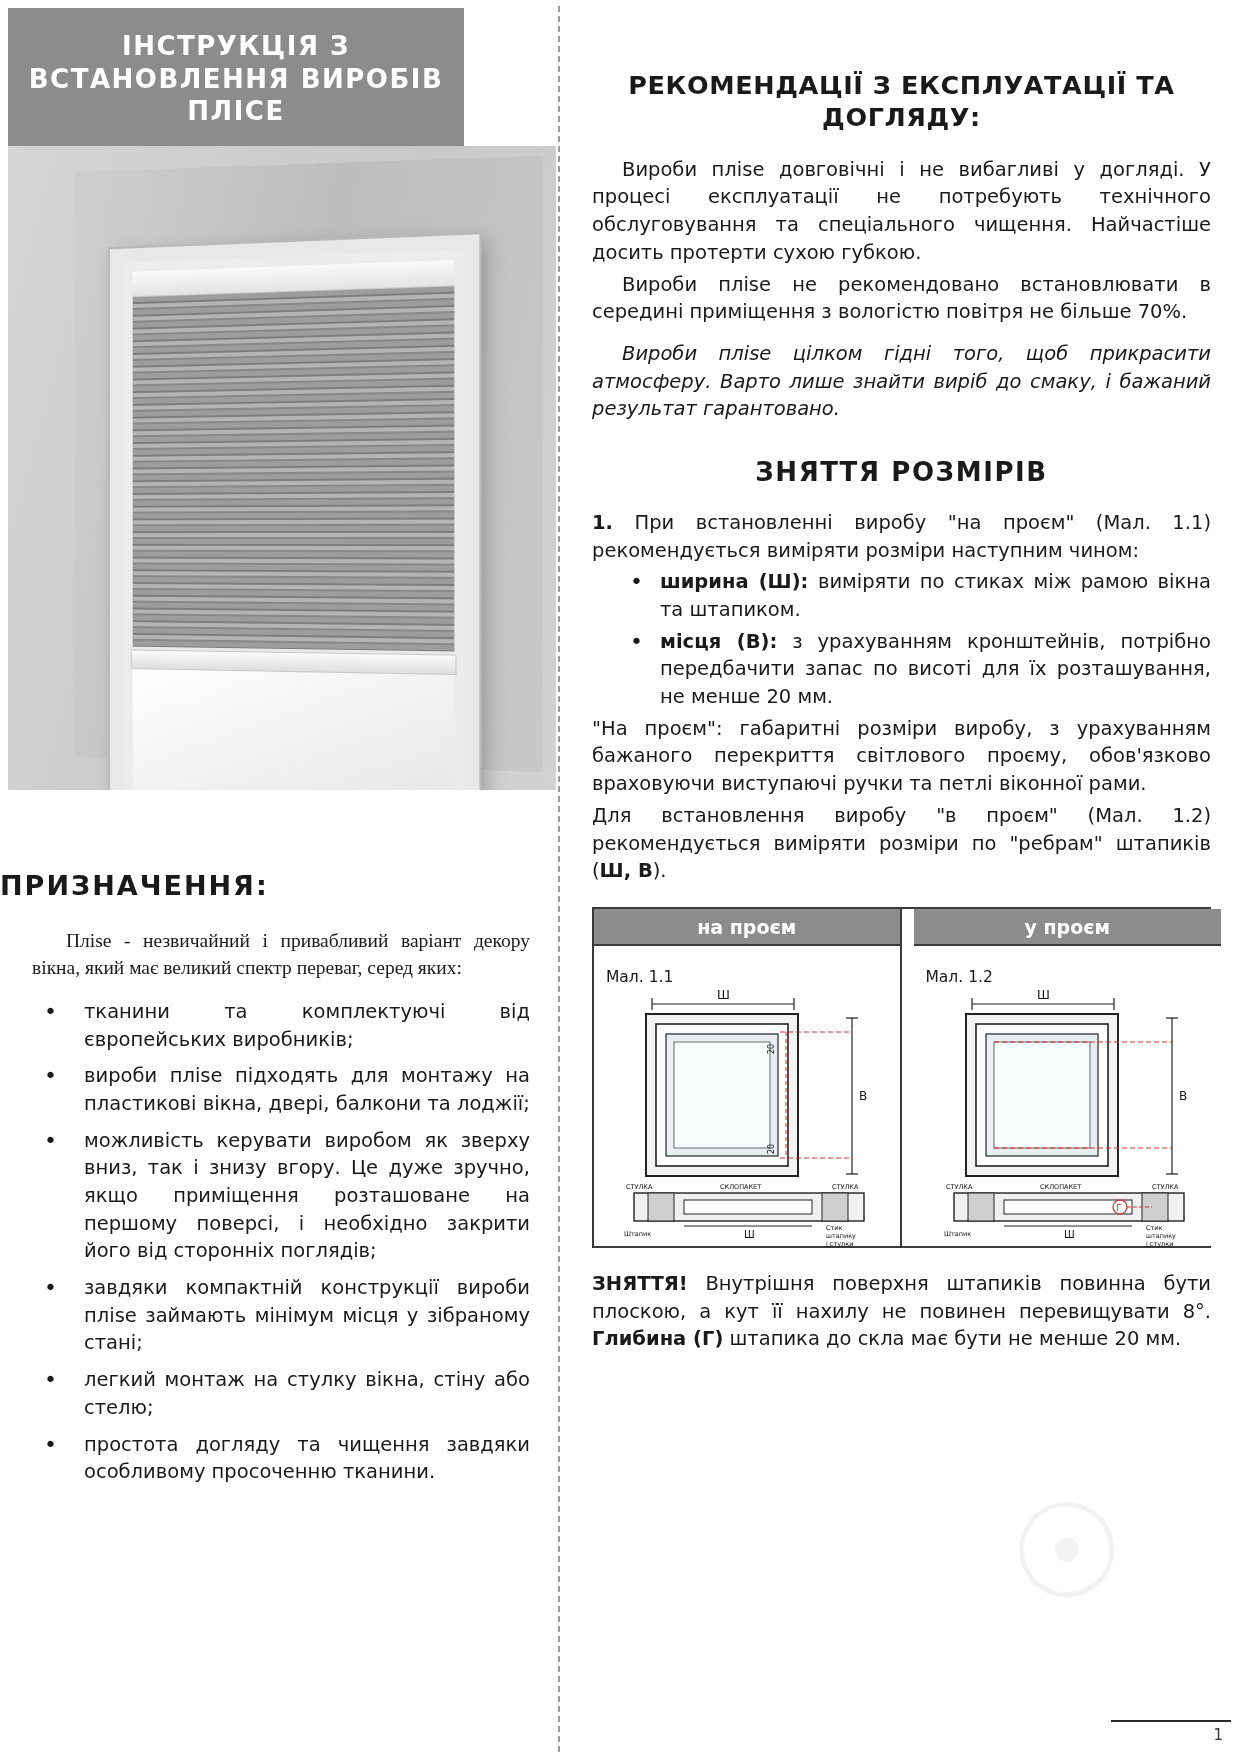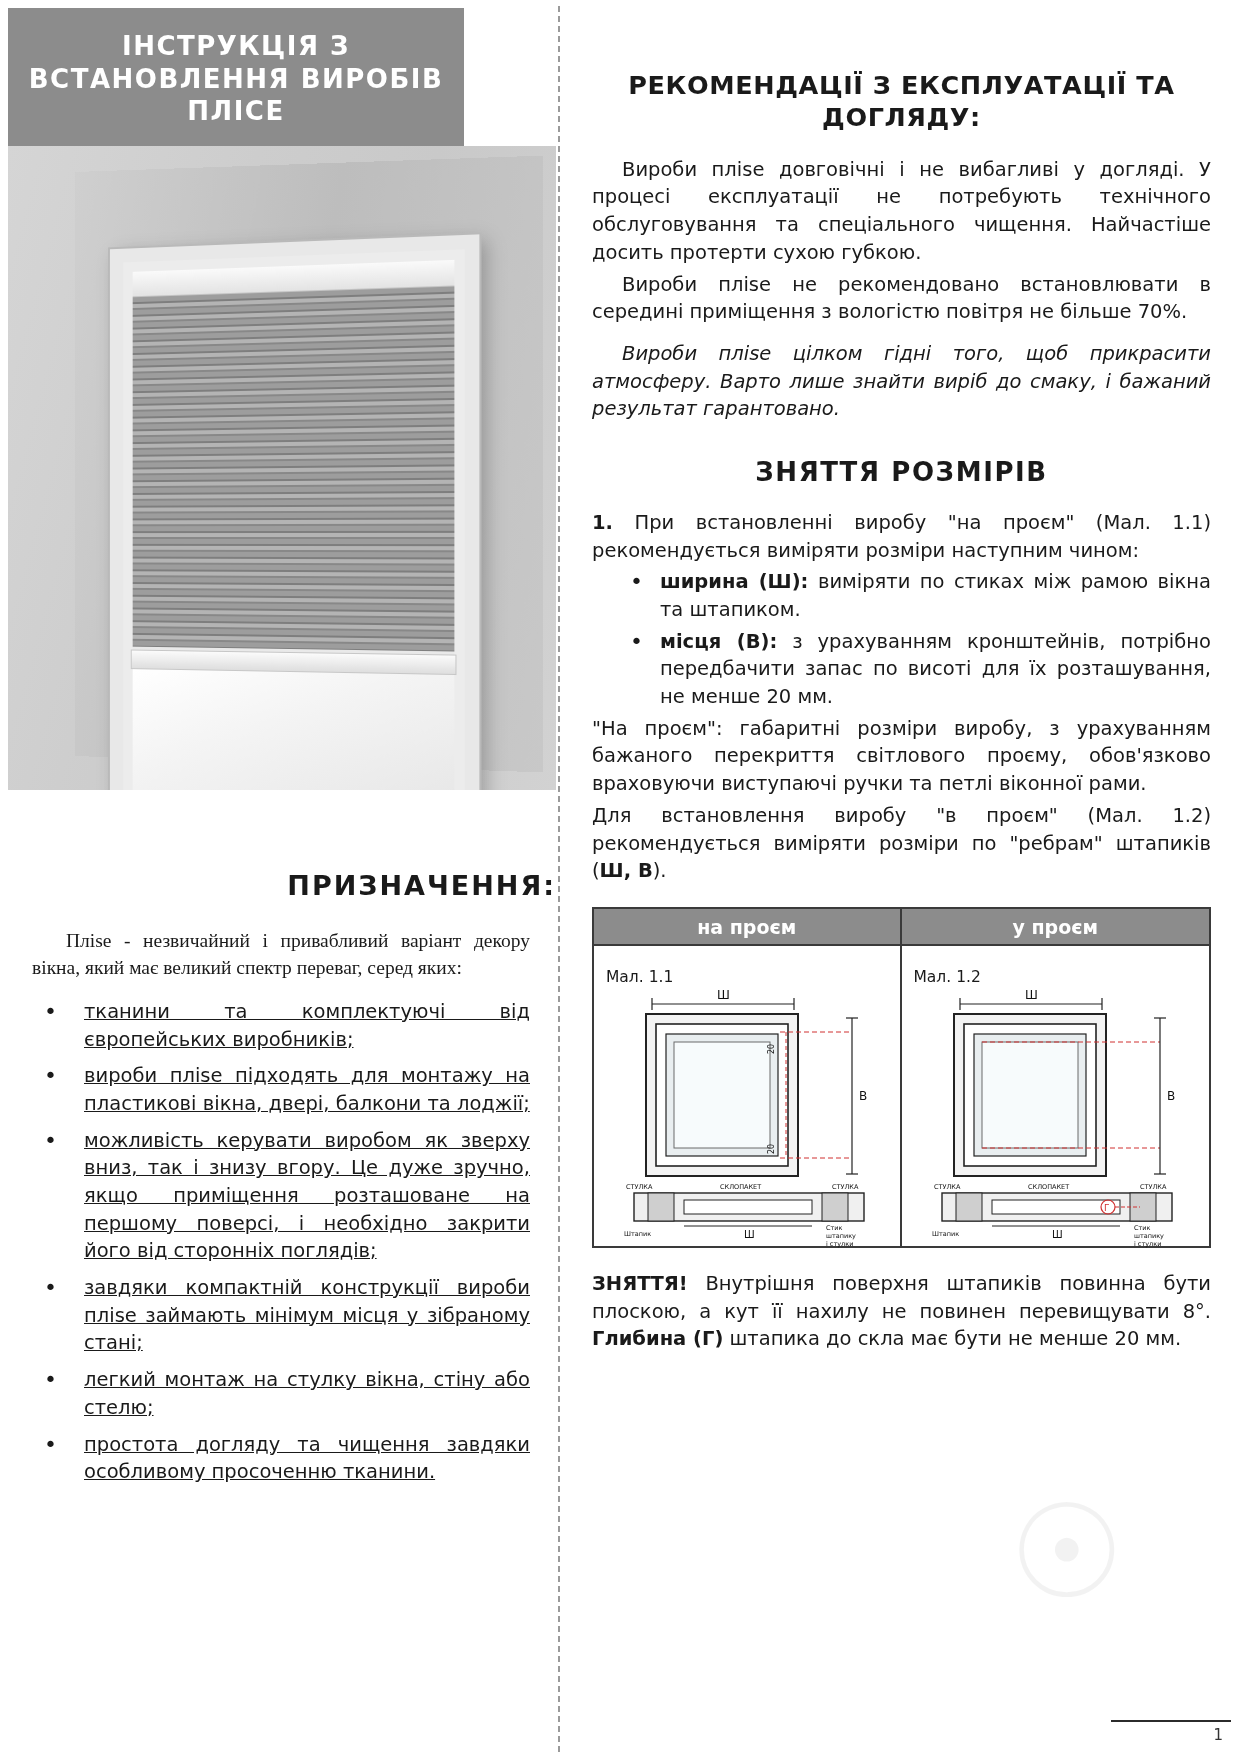--- a/index.html
+++ b/index.html
@@ -92,39 +92,38 @@
   .glass {
     position:absolute; left:0; right:0; top:406px; bottom:0;
     background: linear-gradient(160deg,#ffffff 0%, #f4f4f4 40%, #e6e6e6 100%);
   }
   .watermark {
     position:absolute;
     font-size: 150px; color: rgba(255,255,255,0.35);
     left: 110px; top: 150px; pointer-events:none;
   }
   .section-title {
-    text-align:right;
+    text-align:left;
     font-weight:bold;
     font-size: 27px;
     letter-spacing: 2px;
     margin: 80px 0 26px 0;
   }
   .para {
     font-size: 19.5px;
     line-height: 1.42;
     text-align: justify;
     margin: 0 26px 10px 32px;
     font-family: Liberation Serif, serif;
   }
   .para.indent { text-indent: 34px; }
   ul.bullets {
     margin: 16px 26px 0 36px;
     padding: 0;
     list-style: none;
-    text-decoration: underline;
   }
   ul.bullets li {
     position: relative;
     font-size: 19.5px;
     line-height: 1.42;
     text-align: justify;
     margin-bottom: 9px;
     padding-left: 48px;
   }
   ul.bullets li:before {
@@ -185,21 +184,21 @@
   }
   ul.r-bullets li:before {
     content:"•";
     position:absolute; left: 38px; top:-2px;
     font-size: 22px;
   }
   b { font-weight: bold; }
   
   .diagrams {
     display:flex;
-    gap: 0;
+    gap: 12px;
     margin-top: 22px;
     border: 2px solid #3a3a3a;
   }
   .diag {
     width: 50%;
     border-right: 2px solid #3a3a3a;
   }
   .diag:last-child { border-right: none; }
   .diag-head {
     background: #8c8c8c;

